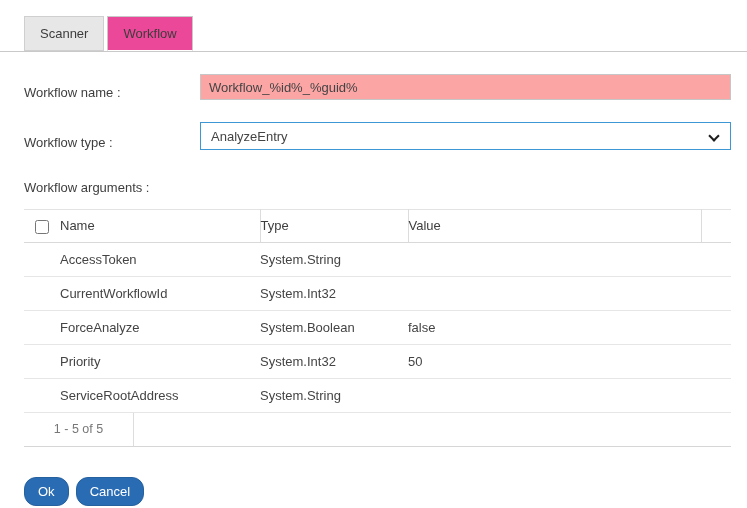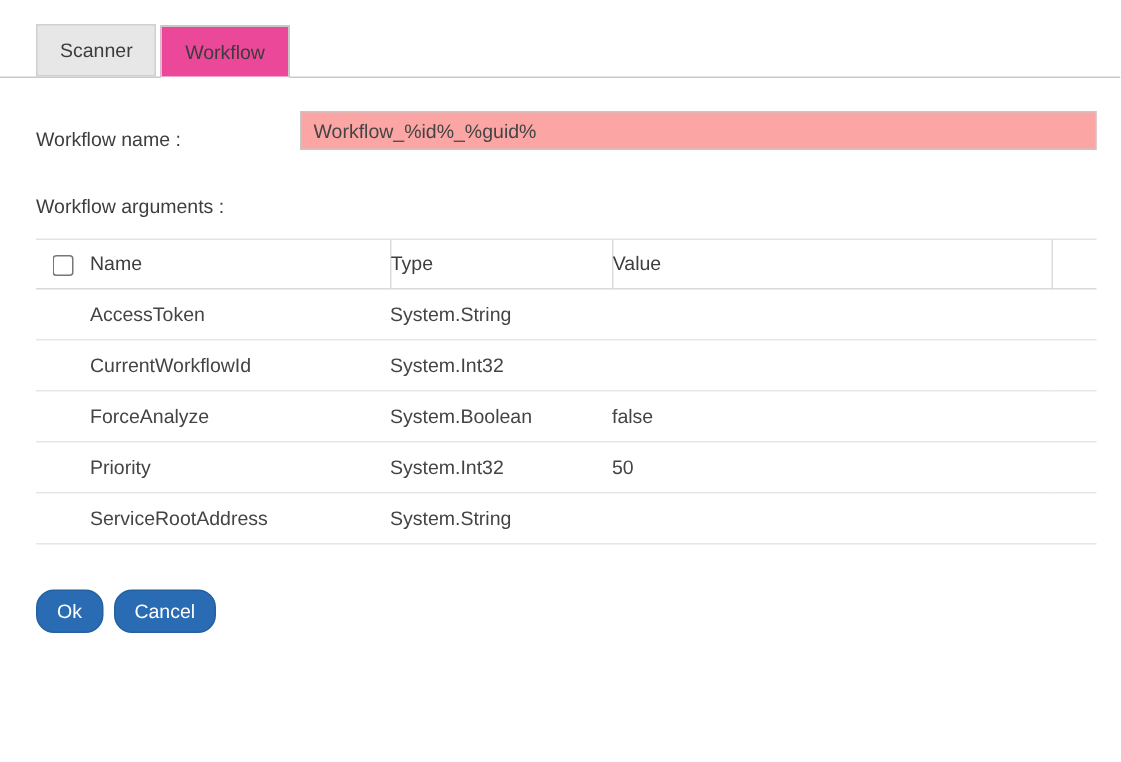--- a/index.html
+++ b/index.html
@@ -1,20 +1,20 @@
 <!DOCTYPE html>
 <html><head>
 <meta charset="utf-8">
 <style>
   * { box-sizing: border-box; margin: 0; padding: 0; }
   html, body { width: 747px; height: 508px; background: #ffffff; overflow: hidden; }
   body { font-family: "Liberation Sans", "DejaVu Sans", sans-serif; font-size: 13px; color: #404040; }
 
   
-  .tabbar { padding: 16px 16px 0 24px; border-bottom: 1px solid #c9c9c9; display: flex; align-items: center; }
+  .tabbar { padding: 16px 16px 0 24px; border-bottom: 1px solid #c9c9c9; display: flex; align-items: flex-start; }
   .tab { display: inline-block; padding: 9px 15px; font-size: 13px; color: #3c3c3c; cursor: pointer;
          background: #e7e7e7; border: 1px solid #cfcfcf; margin-right: 3px; position: relative; }
   .tab.active { background: #ec4899; border: 1px solid #c9c9c9; border-bottom: 1px solid #ffffff; margin-bottom: -1px; }
 
   .content { padding: 0 16px 0 24px; }
 
   
   .form-row { display: flex; align-items: flex-end; margin-top: 22px; }
   .flabel { width: 176px; flex: 0 0 176px; color: #3e3e3e; }
   .text-input { flex: 1; height: 26px; border: 1px solid #c6c6c6; padding: 0 8px; font-family: "Liberation Sans", "DejaVu Sans", sans-serif;
@@ -53,20 +53,27 @@
     <div class="tab active">Workflow</div>
   </div>
 
   <div class="content">
 
     <div class="form-row">
       <label class="flabel">Workflow name :</label>
       <input class="text-input" type="text" value="Workflow_%id%_%guid%" style="">
     </div>
 
+    <div class="form-row">
+      <label class="flabel">Workflow type :</label>
+      <div class="select">
+        <span>AnalyzeEntry</span>
+        <span class="chev"></span>
+      </div>
+    </div>
 
     <div class="args-label">Workflow arguments :</div>
 
     <table>
       <colgroup>
         <col style="width:36px">
           <col style="width:200px">
           <col style="width:148px">
           <col>
           <col style="width:30px">
@@ -114,20 +121,23 @@
           <tr>
             <td></td>
             <td>ServiceRootAddress</td>
             <td>System.String</td>
             <td></td>
             <td></td>
           </tr>
         </tbody>
     </table>
 
+    <div class="table-footer">
+      <div class="page-info">1 - 5 of 5</div>
+    </div>
 
     <div class="btn-row">
       <button class="btn">Ok</button>
       <button class="btn">Cancel</button>
     </div>
 
   </div>
 </div>
 
 </body></html>

